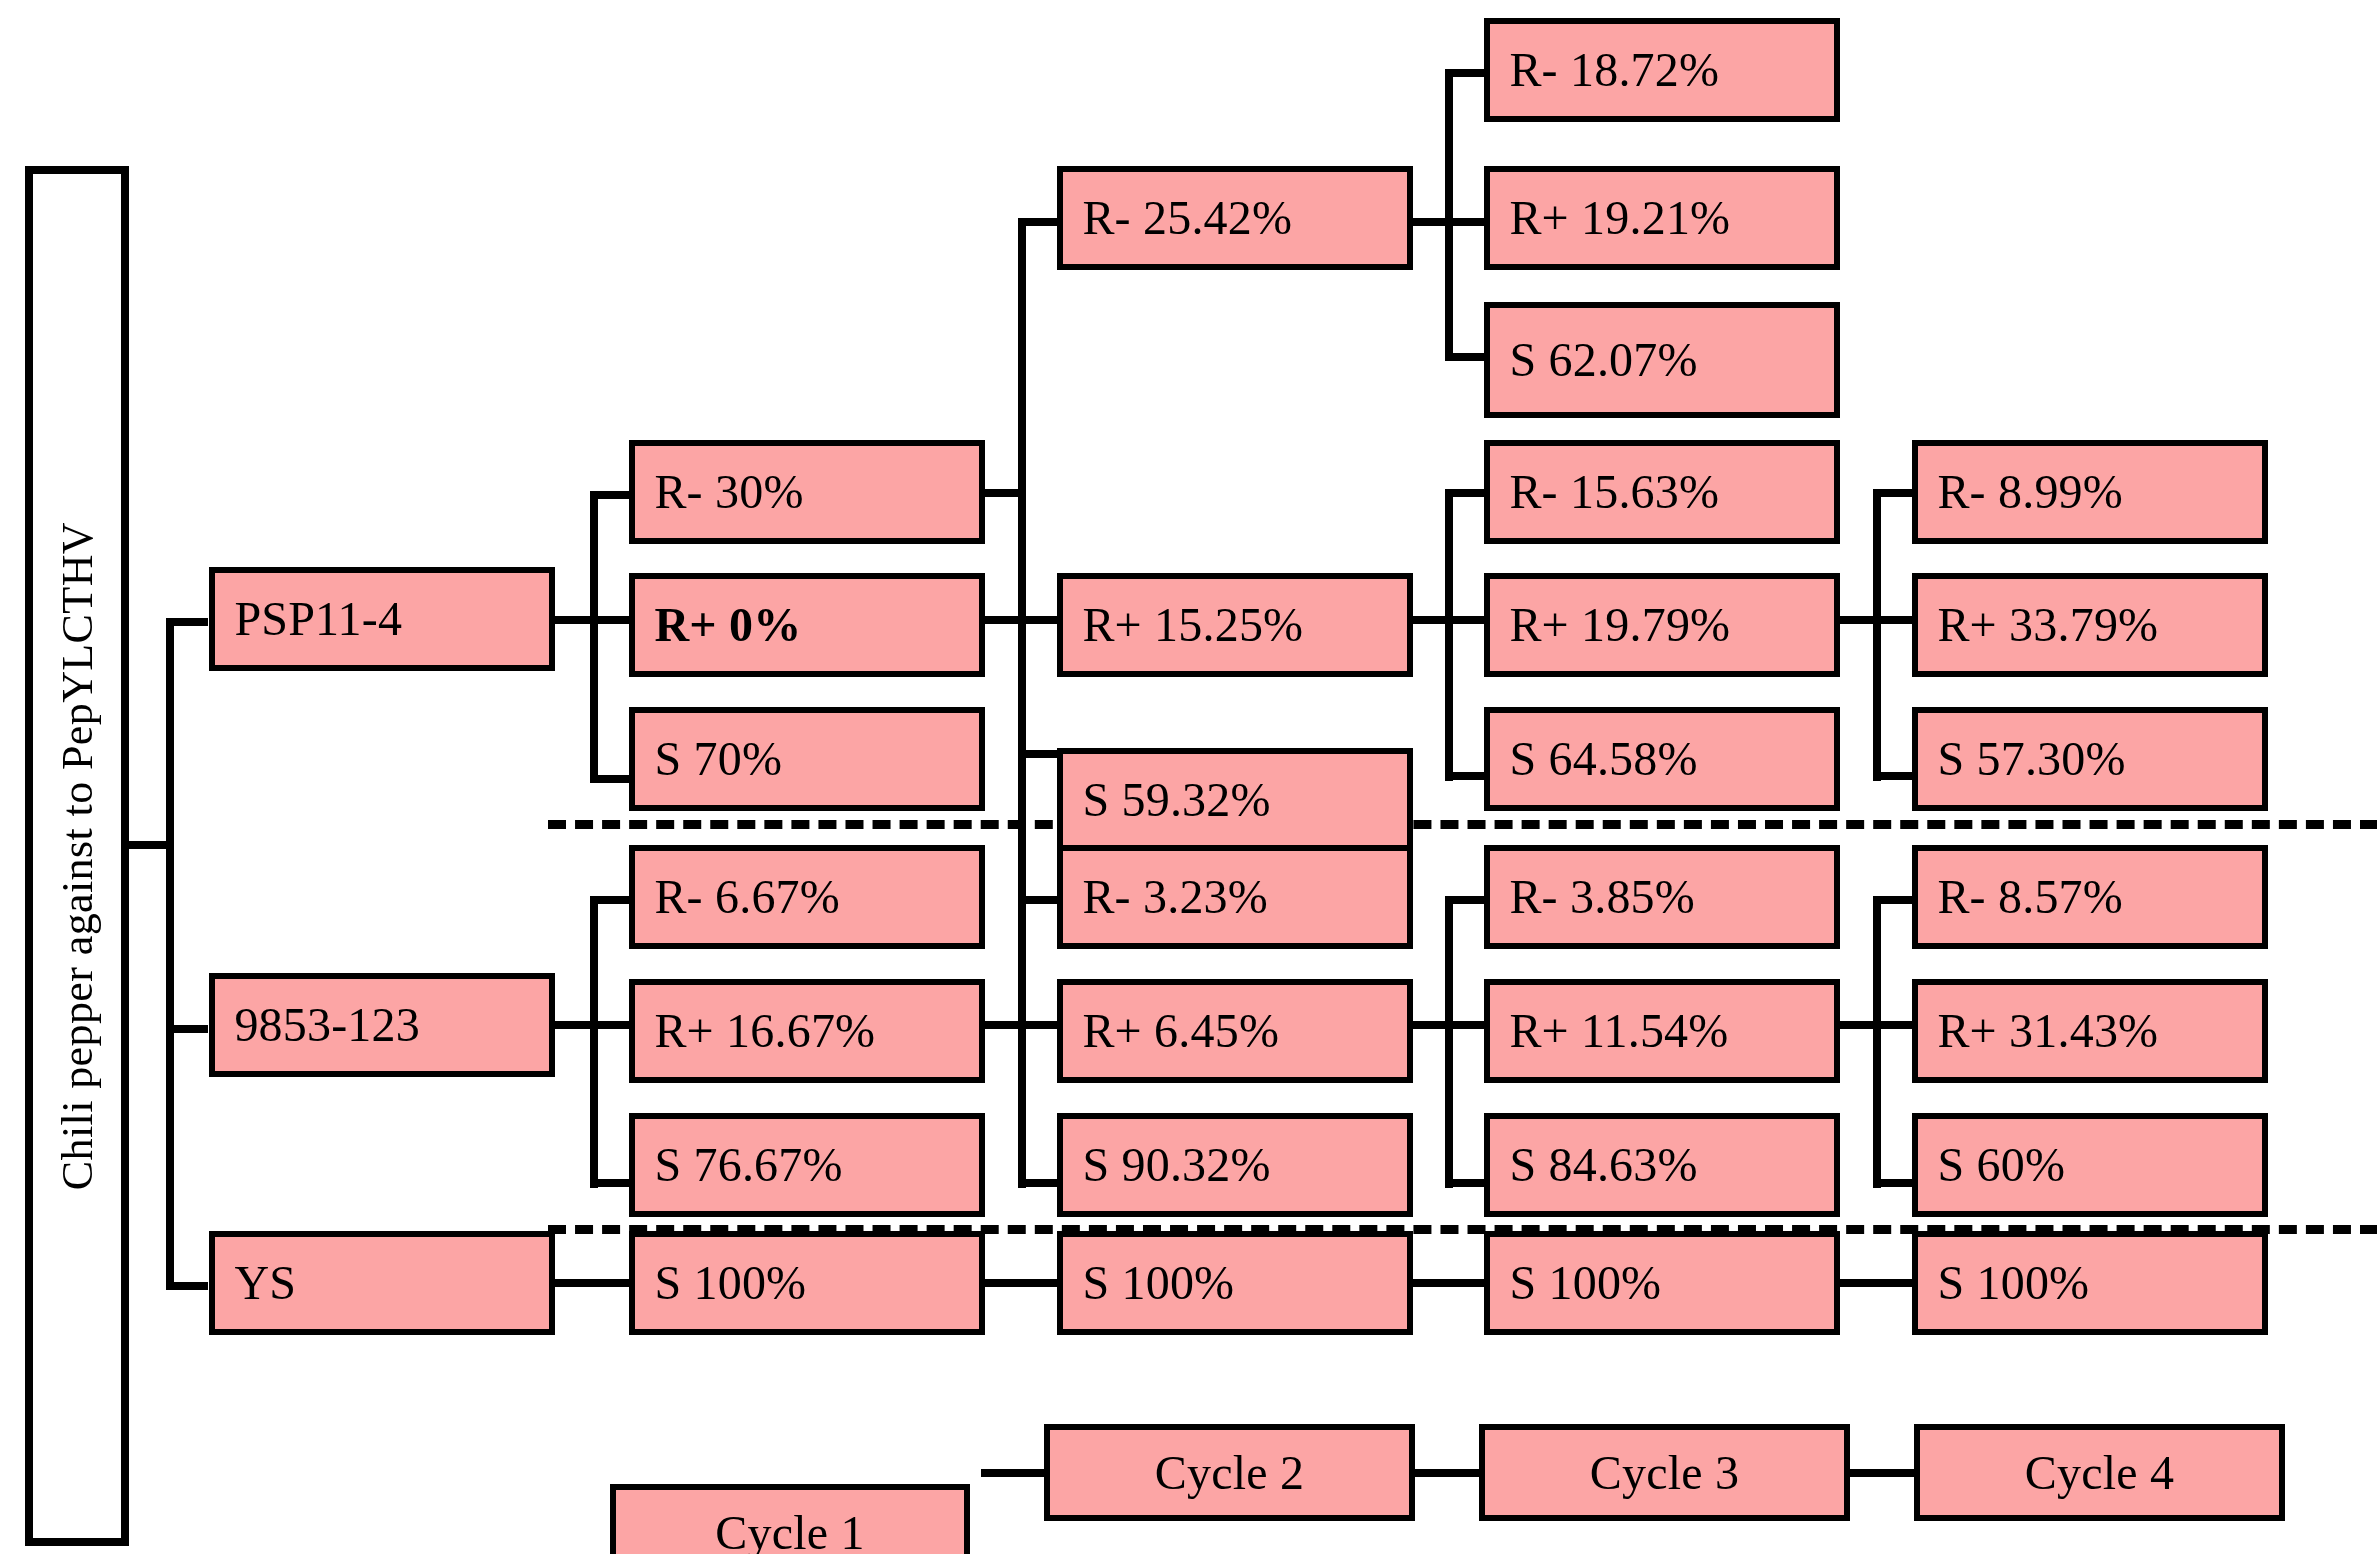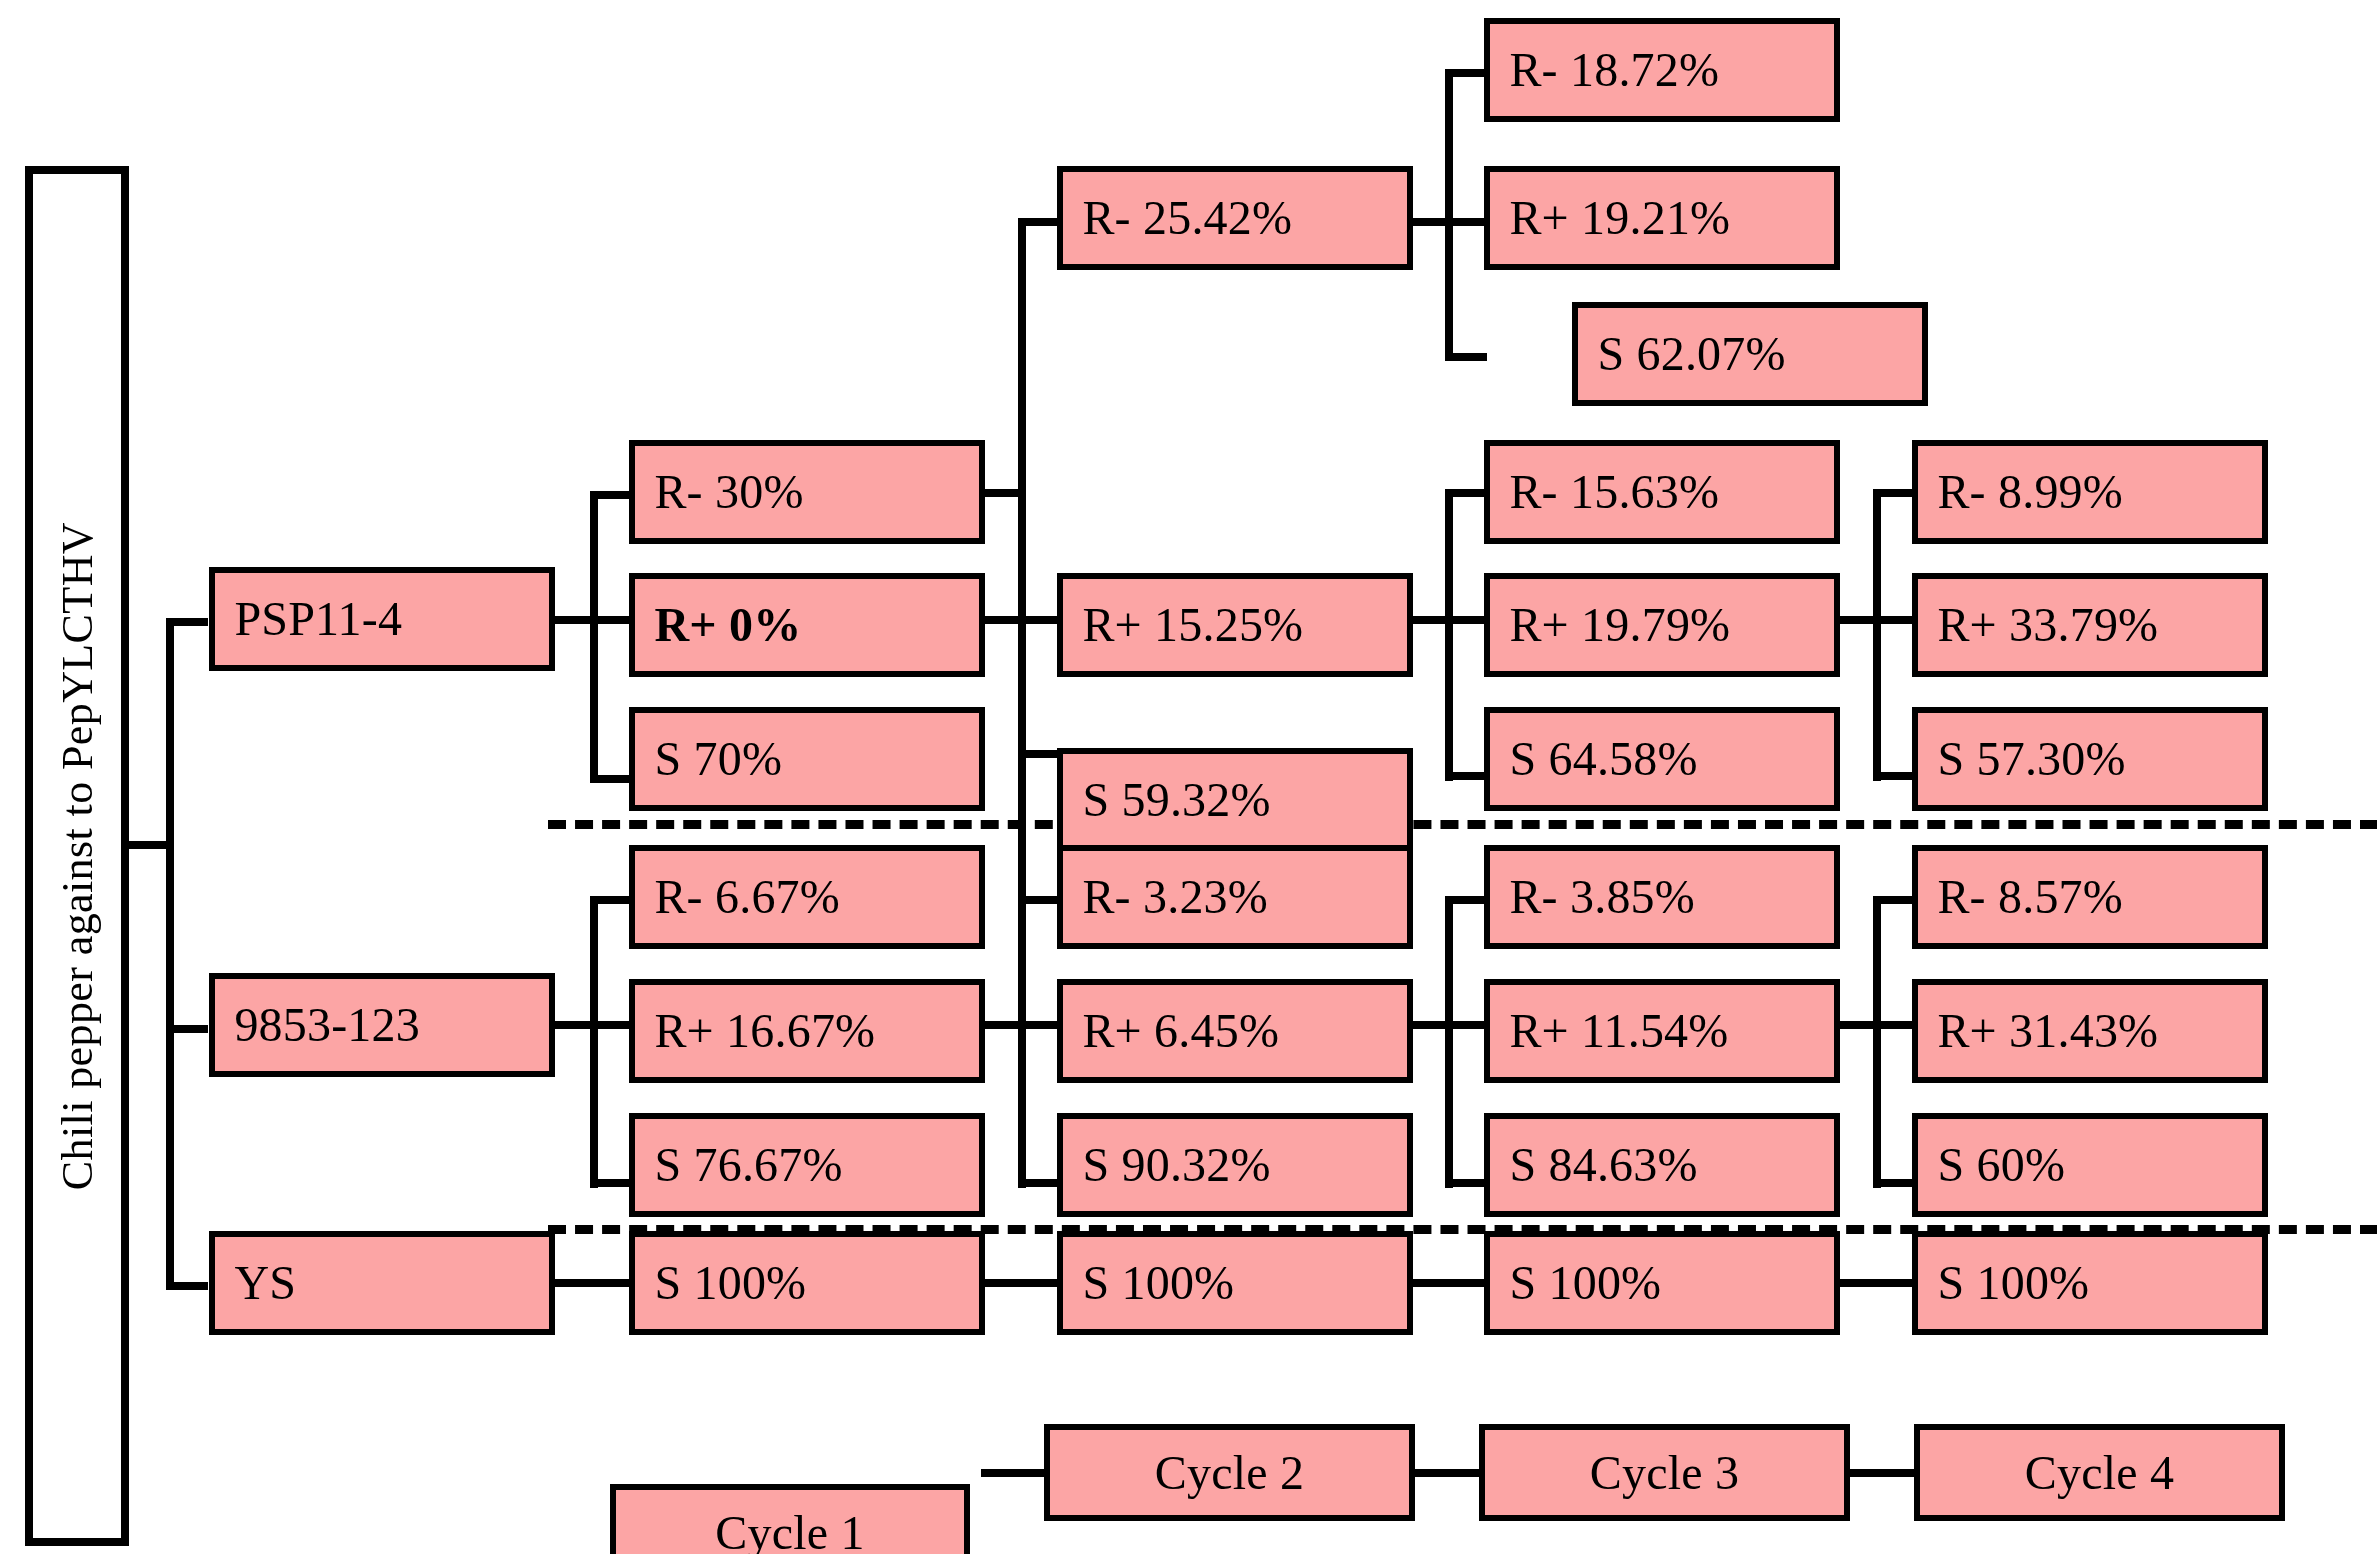--- a/index.html
+++ b/index.html
@@ -123,21 +123,21 @@
   <div class="hline" style="left:1445px;top:69px;width:42px;"></div>
   <div class="hline" style="left:1445px;top:218px;width:42px;"></div>
   <div class="hline" style="left:1445px;top:353px;width:42px;"></div>
 
   <div class="box" style="left:1484px;top:17.7px;width:356px;height:104px;">
     <span class="lbl">R- 18.72%</span>
   </div>
   <div class="box" style="left:1484px;top:166px;width:356px;height:104px;">
     <span class="lbl">R+ 19.21%</span>
   </div>
-  <div class="box" style="left:1572px;top:302px;width:356px;height:104px;">
+  <div class="box" style="left:1484px;top:302px;width:356px;height:116px;">
     <span class="lbl">S 62.07%</span>
   </div>
 
   <div class="hline" style="left:1413px;top:616px;width:41px;"></div>
   <div class="vline" style="left:1445px;top:489px;height:292px;"></div>
   <div class="hline" style="left:1445px;top:489px;width:42px;"></div>
   <div class="hline" style="left:1445px;top:616px;width:42px;"></div>
   <div class="hline" style="left:1445px;top:772px;width:42px;"></div>
 
   <div class="box" style="left:1484px;top:440px;width:356px;height:104px;">

